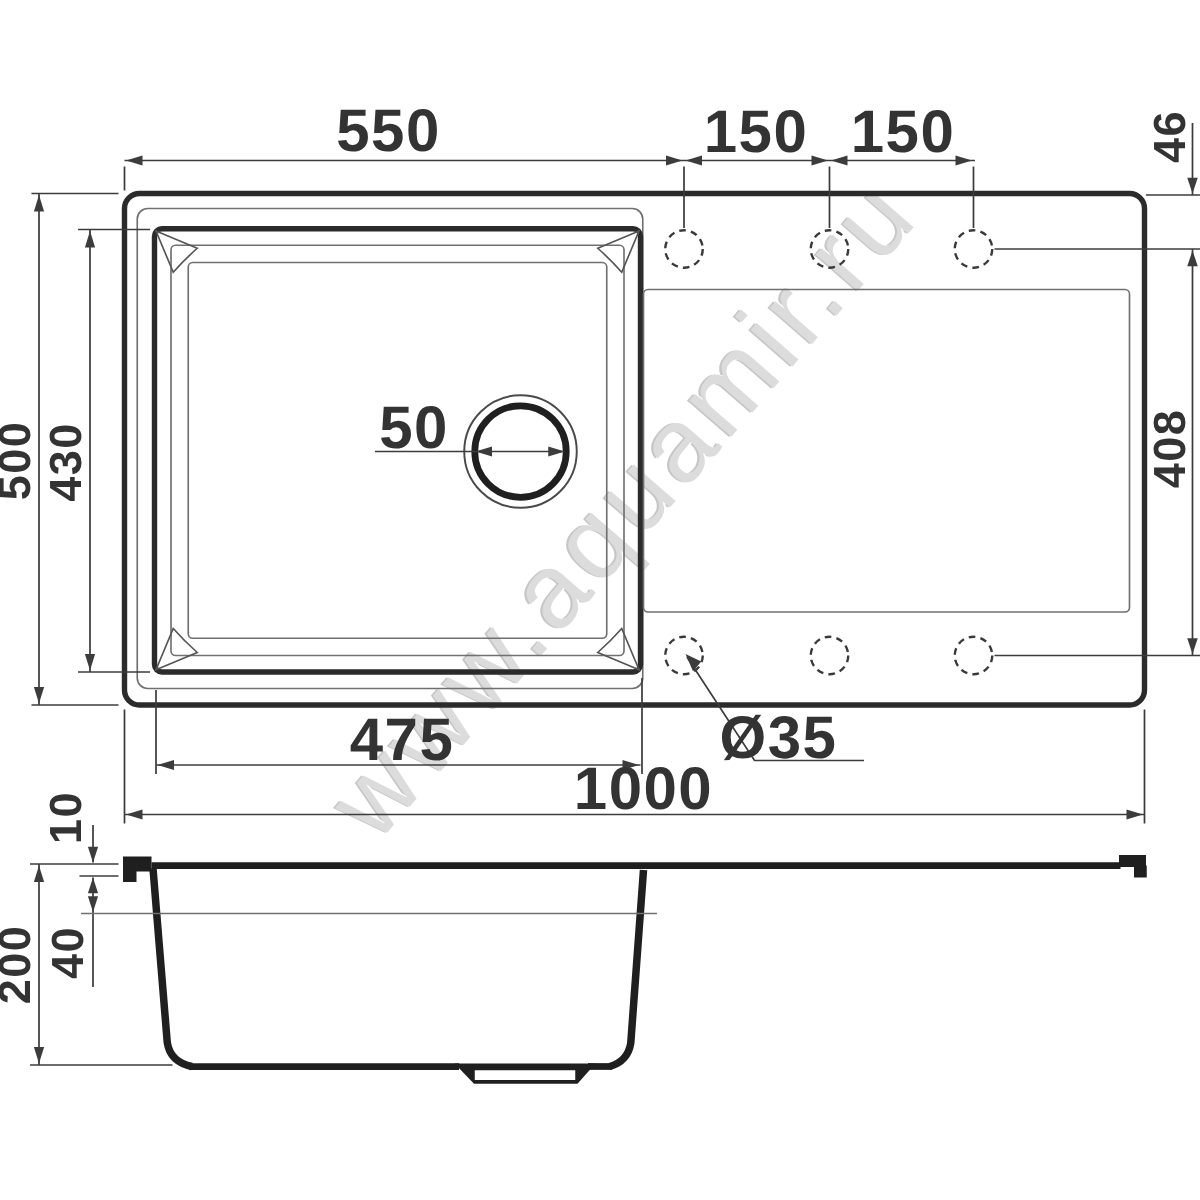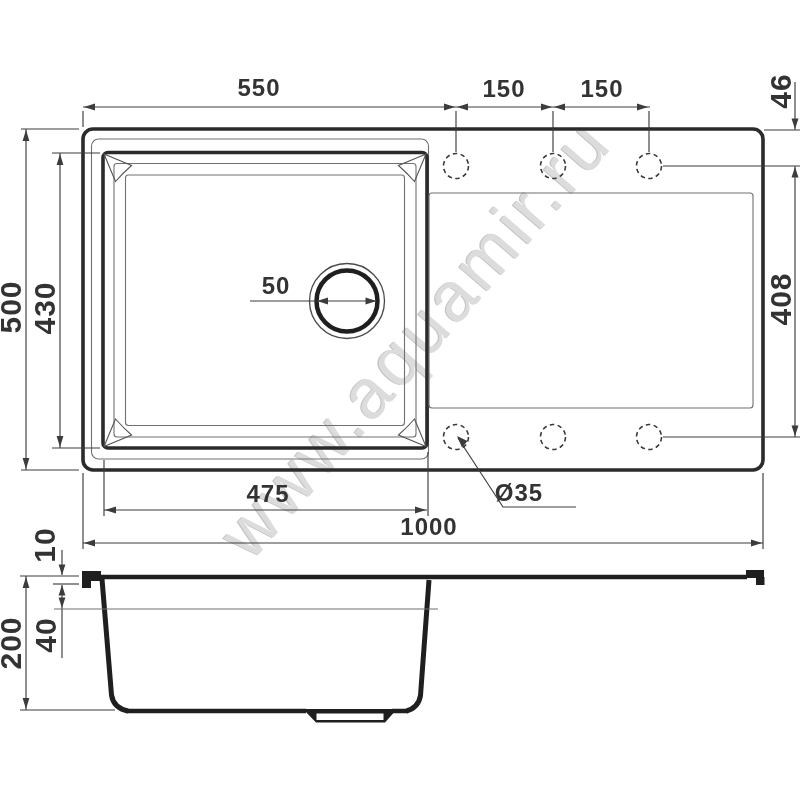--- a/index.html
+++ b/index.html
@@ -2,21 +2,21 @@
 <html><head>
 <meta charset="utf-8">
 <style>
   html,body{margin:0;padding:0;background:#ffffff;}
   #stage{position:relative;width:800px;height:800px;background:#ffffff;overflow:hidden;
          font-family:"Liberation Sans",sans-serif;}
   #wm{position:absolute;left:415px;top:338px;transform:translate(-50%,-50%) rotate(-49deg);
       font-size:70px;font-weight:400;letter-spacing:4px;white-space:nowrap;
       color:#dcdcdc;text-shadow:1px 1px 0 #ffffff,-1px -1px 0 #c6c6c6;z-index:1;}
   svg.drawing{position:absolute;left:0;top:0;z-index:2;}
-  .dim{position:absolute;z-index:3;font-weight:700;font-size:24px;color:#333333;
+  .dim{position:absolute;z-index:3;font-weight:700;font-size:40px;color:#333333;
        letter-spacing:1px;white-space:nowrap;transform:translate(-50%,-50%);}
   .dim.rot{transform:translate(-50%,-50%) rotate(-90deg);}
   .dim.small{font-size:30px;}
 </style>
 </head>
 <body>
 
 <div id="stage">
 
   <div id="wm">www.aquamir.ru</div>

